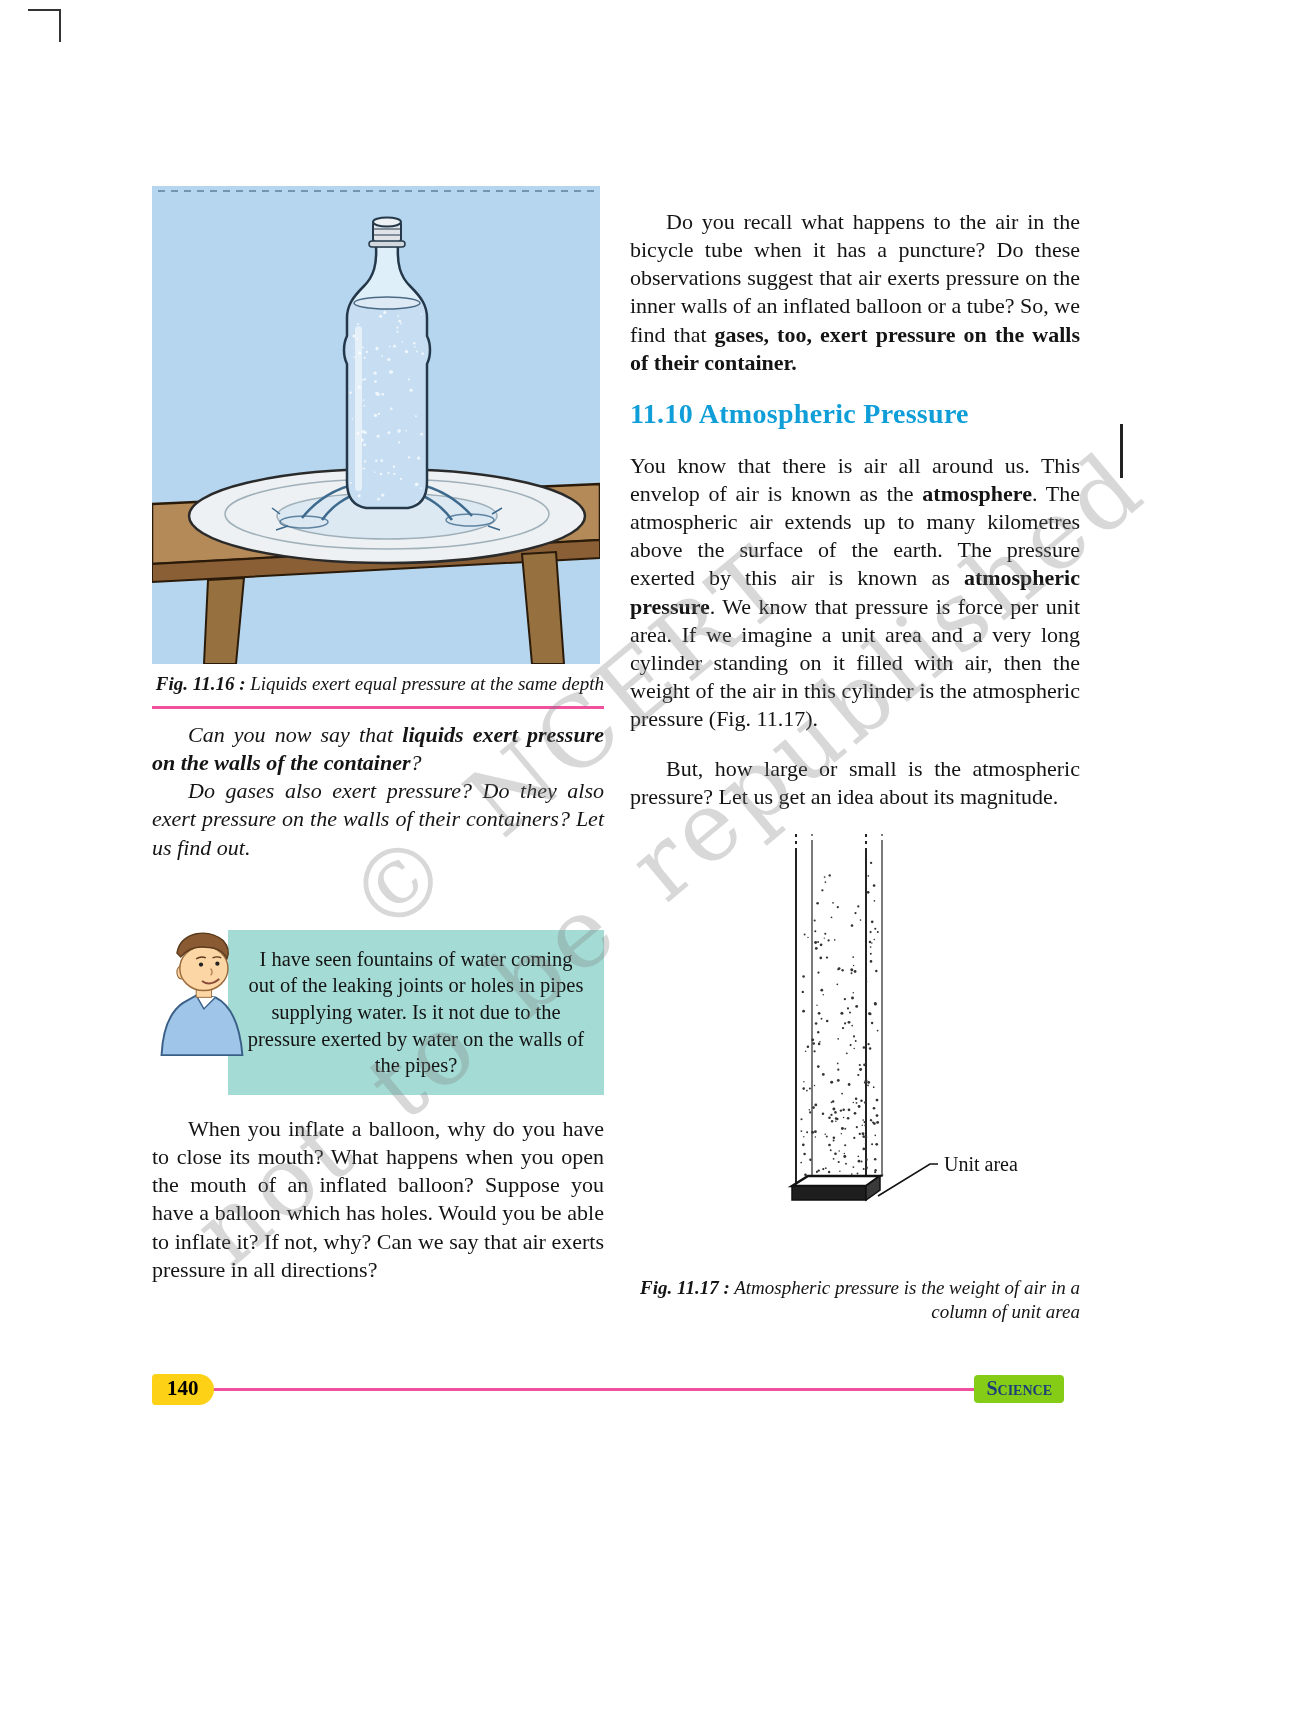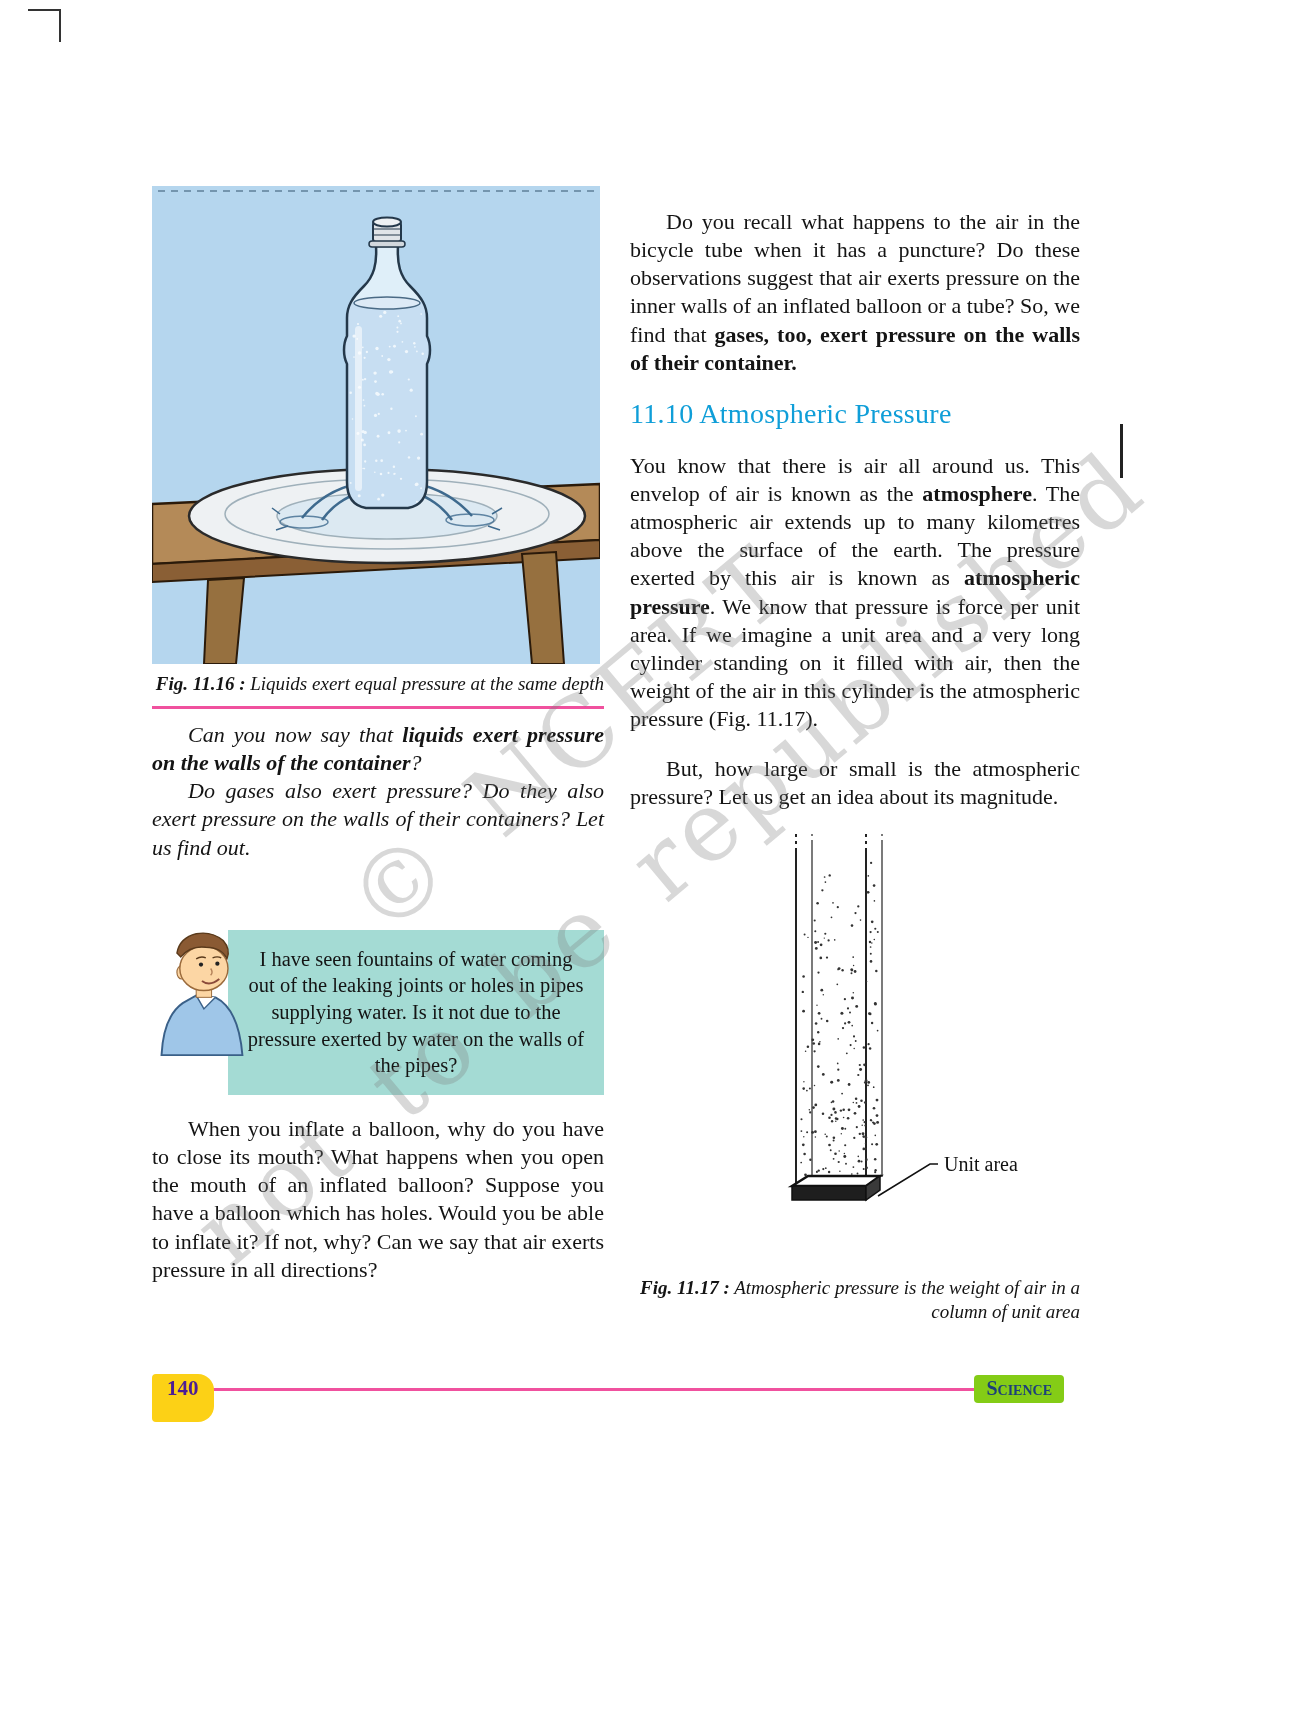--- a/index.html
+++ b/index.html
@@ -22,41 +22,41 @@
   b { font-weight:bold; }
 
   .figure16 svg { display:block; }
 
   .caption { font-size:19px; font-style:italic; text-align:right; line-height:1.26; margin-top:8px; color:#141414; }
   .caption .fig-label { font-weight:bold; }
 
   .pink-rule { height:3px; background:#f0519e; margin:10px 0 12px; }
 
   .heading {
-    font-size:28px; font-weight:normal; color:#0f9ed8;
+    font-size:28px; font-weight:bold; color:#0f9ed8;
     margin:4px 0 12px; line-height:1.1; letter-spacing:0.3px;
   }
 
   .speech-row { position:relative; margin-top:26px; }
   .boy { position:absolute; left:-4px; top:-2px; }
   .speech {
     margin-left:76px; margin-top:68px; background:#a4dbd4;
     padding:16px 18px; font-size:20.5px; line-height:1.3;
     text-align:center; color:#141414;
   }
   .after-speech { margin-top:20px; }
 
   .figure17 { margin-top:8px; margin-left:148px; }
   svg text { font-family:"Liberation Serif", serif; }
 
   .footer { position:absolute; left:152px; top:1374px; width:912px; height:32px; }
   .footer-line { position:absolute; left:0; right:0; top:14px; height:3px; background:#f0519e; }
   .page-badge {
-    position:absolute; left:0; top:0; background:#fcd116; color:#4c1d95;
-    font-weight:bold; font-size:21px; padding:2px 15px 21px;
+    position:absolute; left:0; top:0; background:#fcd116; color:#000000;
+    font-weight:bold; font-size:21px; padding:2px 15px 4px;
     border-radius:4px 16px 16px 4px;
   }
   .subject-badge {
     position:absolute; right:0; top:1px; background:#84cc16; color:#1c3f7a;
     font-weight:bold; font-size:20px; padding:2px 12px 3px;
     border-radius:4px; font-variant:small-caps;
   }
 
   .watermark {
     position:absolute; left:620px; top:800px;

